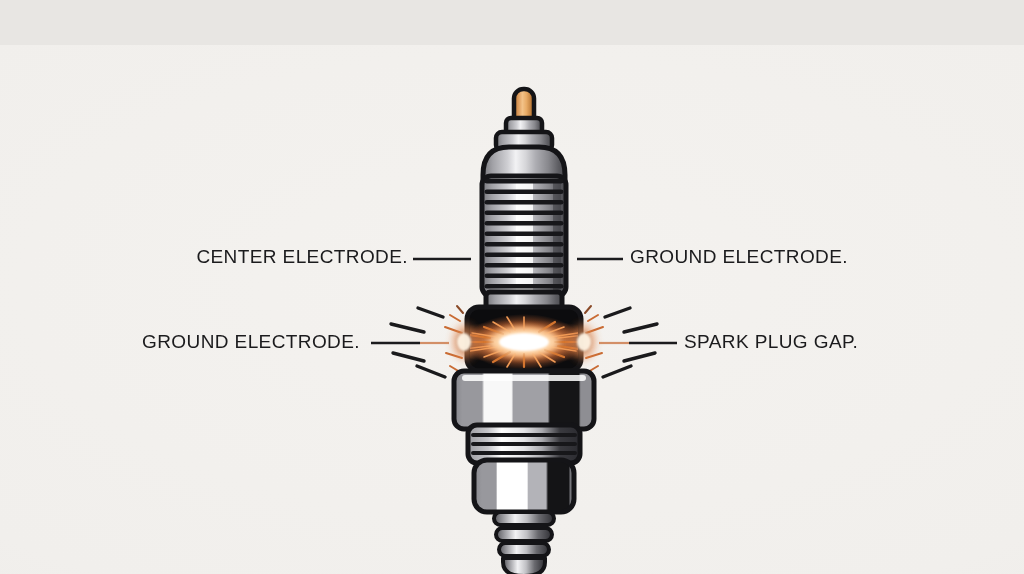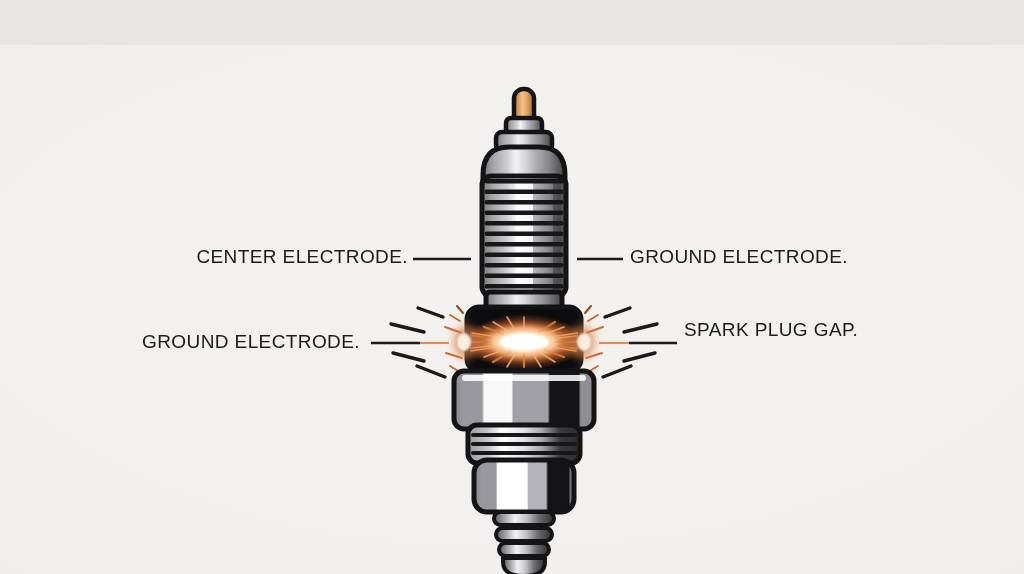--- a/index.html
+++ b/index.html
@@ -14,21 +14,21 @@
   .lbl{
     position:absolute;
     font-size:19px;line-height:20px;
     letter-spacing:.4px;
     color:#1b1b1d;
     white-space:nowrap;
   }
   .lbl-center-electrode{left:150px;width:258px;top:202px;text-align:right;}
   .lbl-ground-top{left:630px;top:202px;}
   .lbl-ground-bottom{left:102px;width:258px;top:287px;text-align:right;}
-  .lbl-gap{left:684px;top:275px;}
+  .lbl-gap{left:684px;top:287px;}
   svg{position:absolute;left:0;top:0;}
 </style>
 </head>
 <body>
 
 <div id="stage">
 
   <svg width="1024" height="574" viewBox="0 0 1024 574">
     <defs>
       <linearGradient id="gMetal" x1="0" y1="0" x2="1" y2="0">

